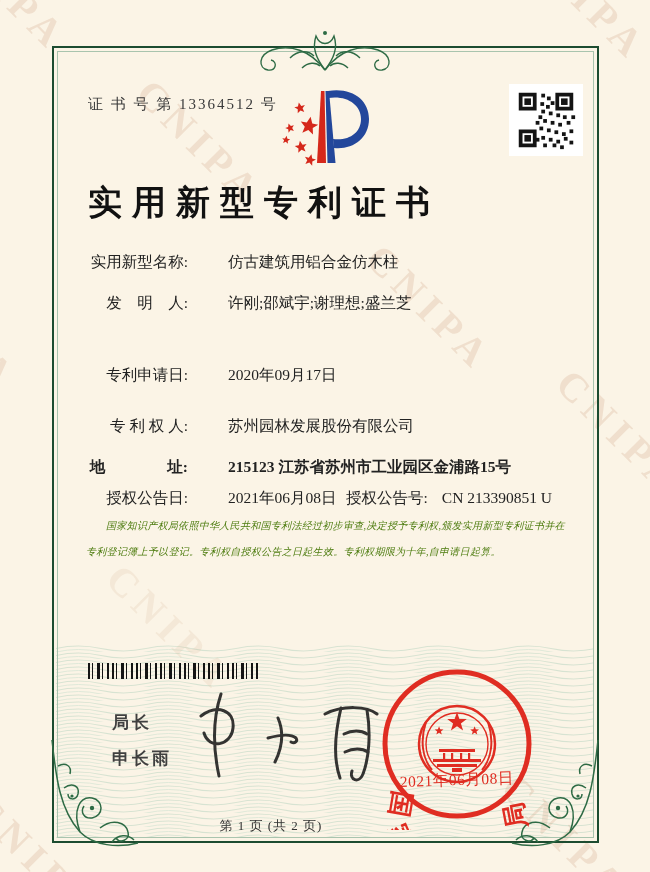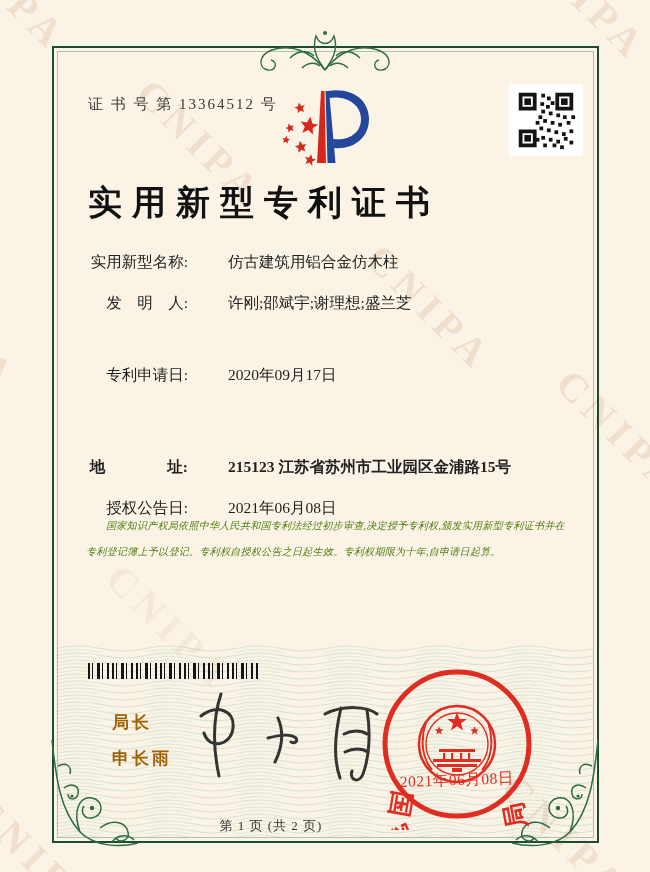--- a/index.html
+++ b/index.html
@@ -48,21 +48,21 @@
   .paras p{margin:0;text-indent:2em;letter-spacing:.3px;}
 
   
   .barcode{position:absolute;left:88px;top:663px;width:172px;height:16px;z-index:4;
     background:repeating-linear-gradient(90deg,
       #141414 0 2px,transparent 2px 4px,#141414 4px 5px,transparent 5px 9px,
       #141414 9px 12px,transparent 12px 14px,#141414 14px 15px,transparent 15px 19px,
       #141414 19px 21px,transparent 21px 24px);}
   .signer{position:absolute;left:112px;top:705px;z-index:4;
           font-family:"Liberation Sans","DejaVu Sans",sans-serif;font-weight:bold;
-          font-size:17px;color:#a16207;line-height:36px;letter-spacing:3px;}
+          font-size:17px;color:#404040;line-height:36px;letter-spacing:3px;}
   .sig{position:absolute;left:183px;top:678px;z-index:5;}
   .seal{position:absolute;left:372px;top:660px;z-index:6;opacity:.95;}
 
   .footer{position:absolute;left:0;top:817px;width:542px;text-align:center;
           font-size:13px;letter-spacing:1px;color:#333;z-index:5;}
 </style>
 </head>
 <body>
 
 <div class="page">
@@ -193,25 +193,31 @@
 
   <div class="row" style="top:252px;">
     <span class="lbl">实用新型名称:</span><span class="val">仿古建筑用铝合金仿木柱</span>
   </div>
   <div class="row" style="top:293px;">
     <span class="lbl">发　明　人:</span><span class="val">许刚;邵斌宇;谢理想;盛兰芝</span>
   </div>
   <div class="row" style="top:365px;">
     <span class="lbl">专利申请日:</span><span class="val">2020年09月17日</span>
   </div>
+  <div class="row" style="top:416px;">
+    <span class="lbl">专 利 权 人:</span><span class="val">苏州园林发展股份有限公司</span>
+  </div>
   <div class="row" style="top:457px;font-weight:bold;">
     <span class="lbl">地　　　　址:</span><span class="val">215123 江苏省苏州市工业园区金浦路15号</span>
   </div>
-  <div class="row" style="top:498px;">
+  <div class="row" style="top:488px;">
     <span class="lbl">授权公告日:</span><span class="val">2021年06月08日</span>
+    <span class="pair2">
+      <span class="lbl" style="min-width:0;">授权公告号:</span><span class="val">CN 213390851 U</span>
+    </span>
   </div>
 
   <div class="paras">
     <p>国家知识产权局依照中华人民共和国专利法经过初步审查,决定授予专利权,颁发实用新型专利证书并在专利登记簿上予以登记。专利权自授权公告之日起生效。专利权期限为十年,自申请日起算。</p>
   </div>
 
   <div class="barcode"></div>
 
   <div class="signer">
     <div>局长</div>

